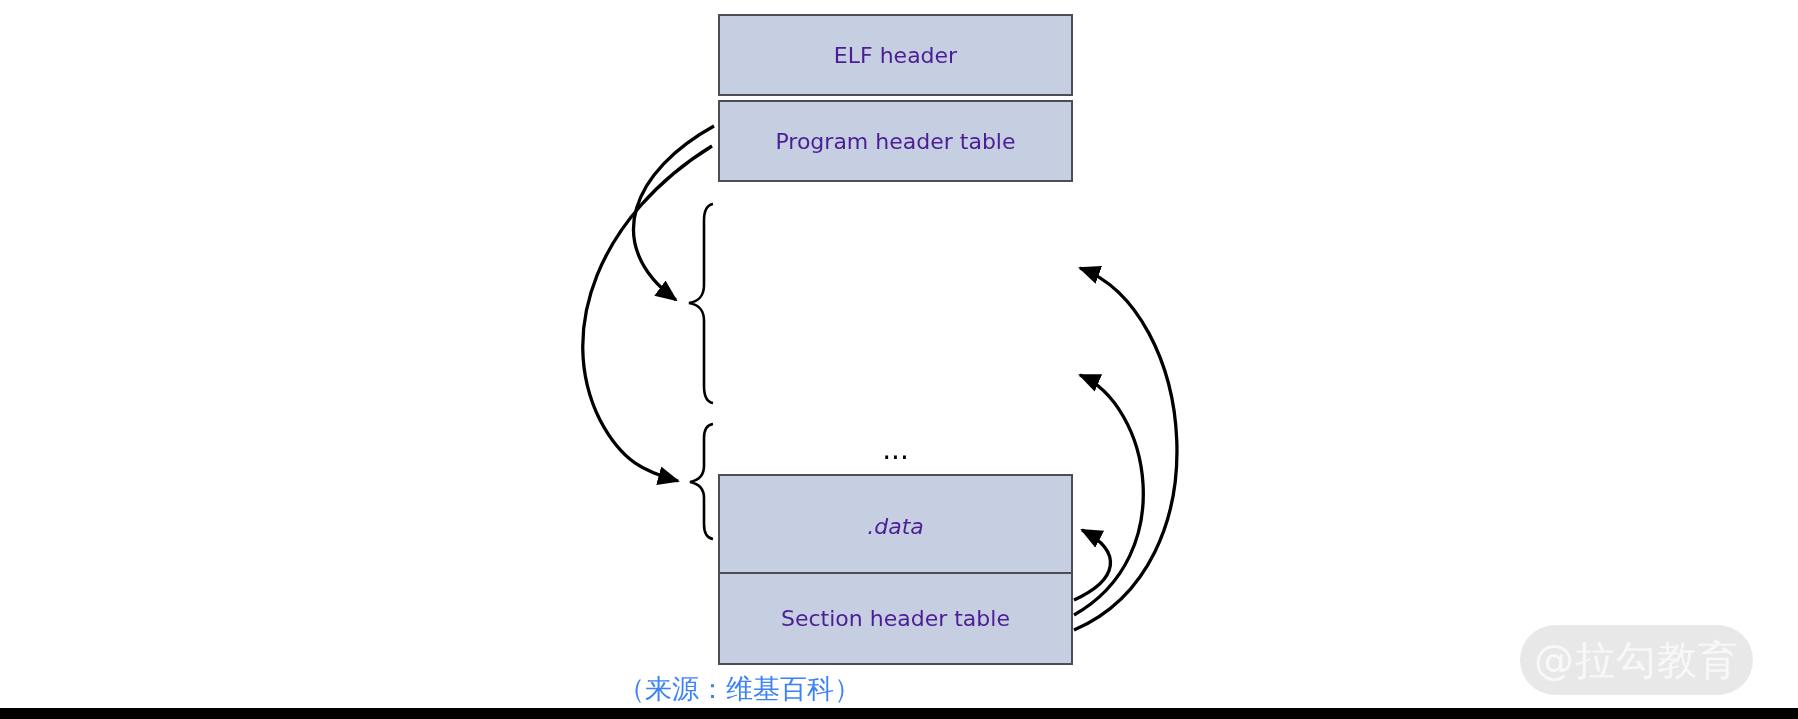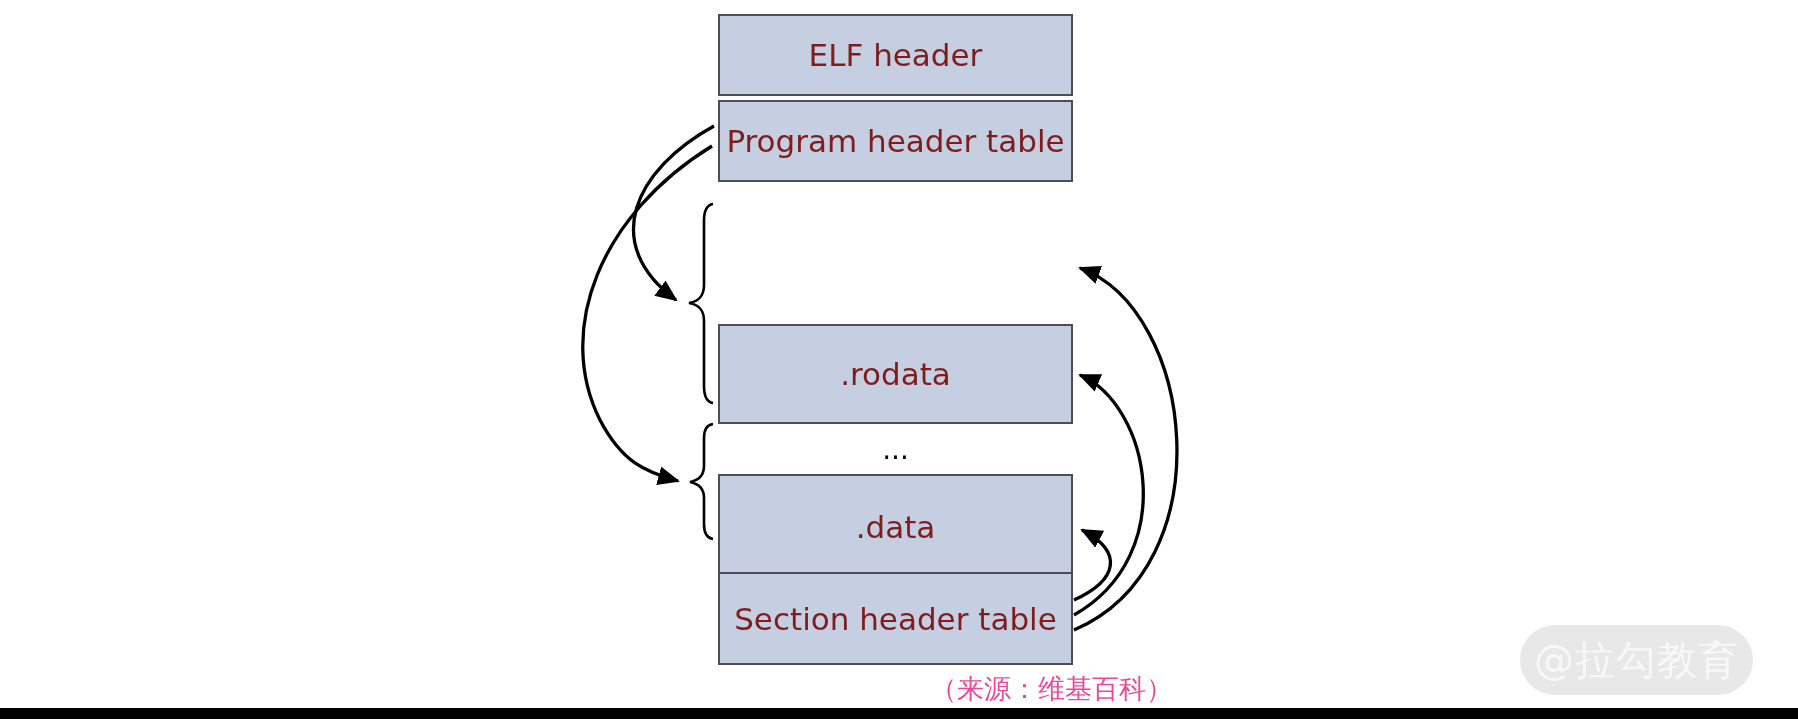--- a/index.html
+++ b/index.html
@@ -9,57 +9,56 @@
     background:#ffffff;
     overflow:hidden;
     font-family:"DejaVu Sans","Liberation Sans",sans-serif;
   }
   .dbox{
     position:absolute;left:718px;width:355px;
     background:#c6cfe1;
     border:2px solid #4d4d55;
     box-sizing:border-box;
     display:flex;align-items:center;justify-content:center;
-    font-size:31px;color:#7f1d1d;
+    font-size:22px;color:#4c1d95;
     white-space:nowrap;
   }
   #box-elf    {top:14px; height:82px;}
   #box-pht    {top:100px;height:82px;}
   #box-text   {top:188px;height:130px;}
   #box-rodata {top:324px;height:100px;}
-  #box-data   {top:474px;height:105px;}
+  #box-data   {top:474px;height:105px;font-style:italic;}
   #box-sht    {top:572px;height:93px;}
   .ellipsis{
     position:absolute;left:718px;top:424px;width:355px;height:50px;
     display:flex;align-items:center;justify-content:center;
     font-size:28px;color:#000;
   }
   .overlay{position:absolute;left:0;top:0;width:1798px;height:719px;pointer-events:none;}
   .caption{
     position:absolute;left:618px;top:671px;width:555px;
-    text-align:right;font-size:27px;color:#ec4899;
+    text-align:left;font-size:27px;color:#3b82f6;
   }
   .watermark{
     position:absolute;left:1520px;top:625px;width:233px;height:70px;
     border-radius:35px;background:#e8e8e8;
     display:flex;align-items:center;justify-content:center;
     font-size:40px;color:#f8f8f8;letter-spacing:1px;
   }
   .bottom-bar{
     position:absolute;left:0;top:708px;width:1798px;height:11px;background:#000000;
   }
 </style>
 </head>
 <body>
 
 <div class="page">
 
   <div class="dbox" id="box-elf">ELF header</div>
   <div class="dbox" id="box-pht">Program header table</div>
-  <div class="dbox" id="box-rodata">.rodata</div>
   <div class="ellipsis">...</div>
   <div class="dbox" id="box-data">.data</div>
   <div class="dbox" id="box-sht">Section header table</div>
 
   <svg class="overlay" viewBox="0 0 1798 719" xmlns="http://www.w3.org/2000/svg">
     <defs>
       <marker id="ah" markerUnits="userSpaceOnUse" markerWidth="24" markerHeight="21" refX="20" refY="9.5" orient="auto">
         <path d="M0,0 L22,9.5 L0,19 Z" fill="#000"></path>
       </marker>
     </defs>

